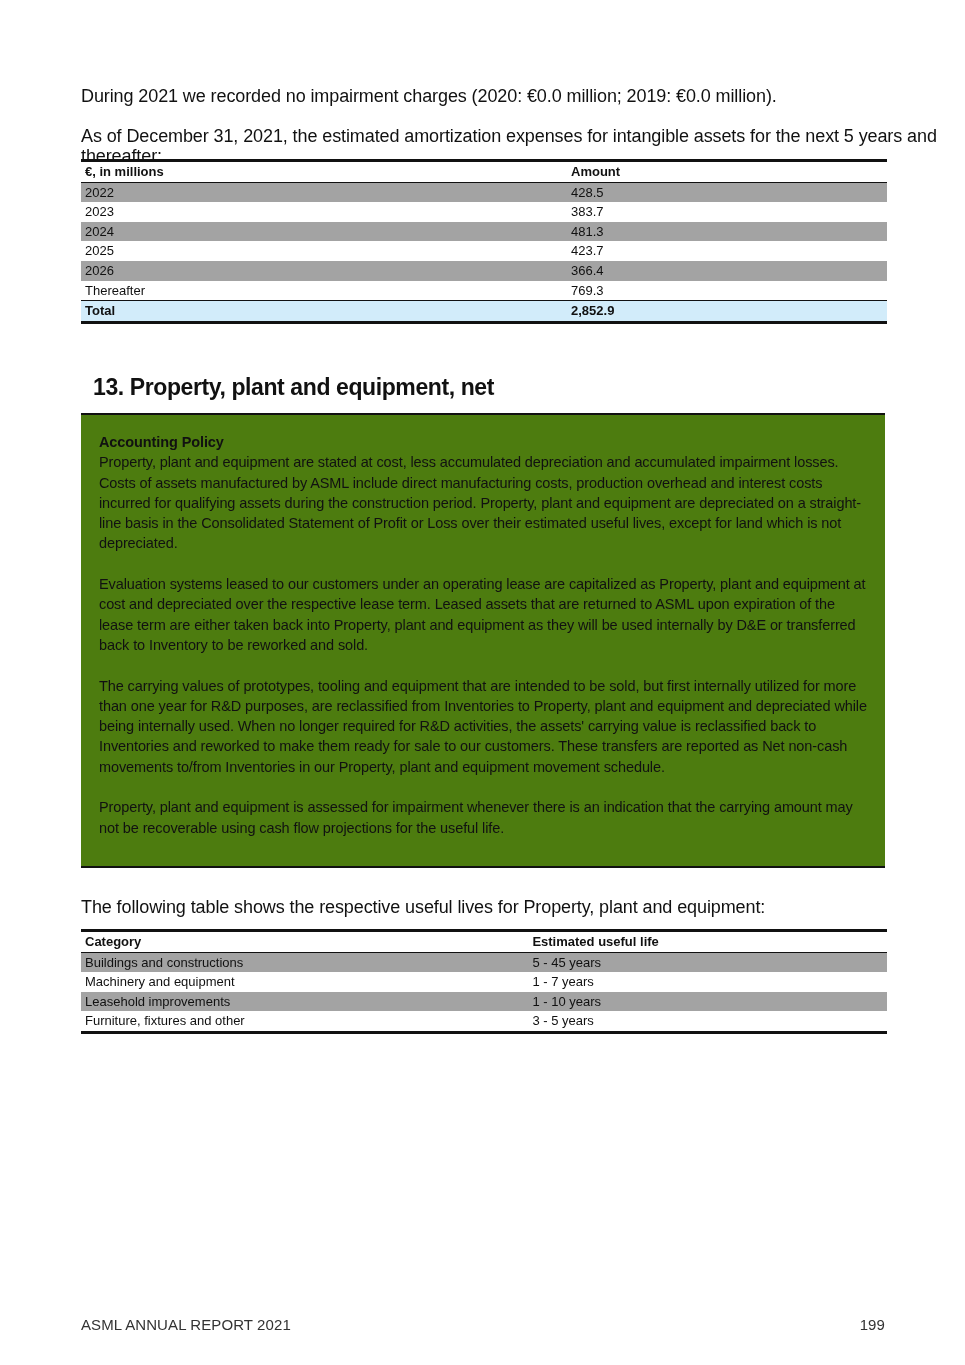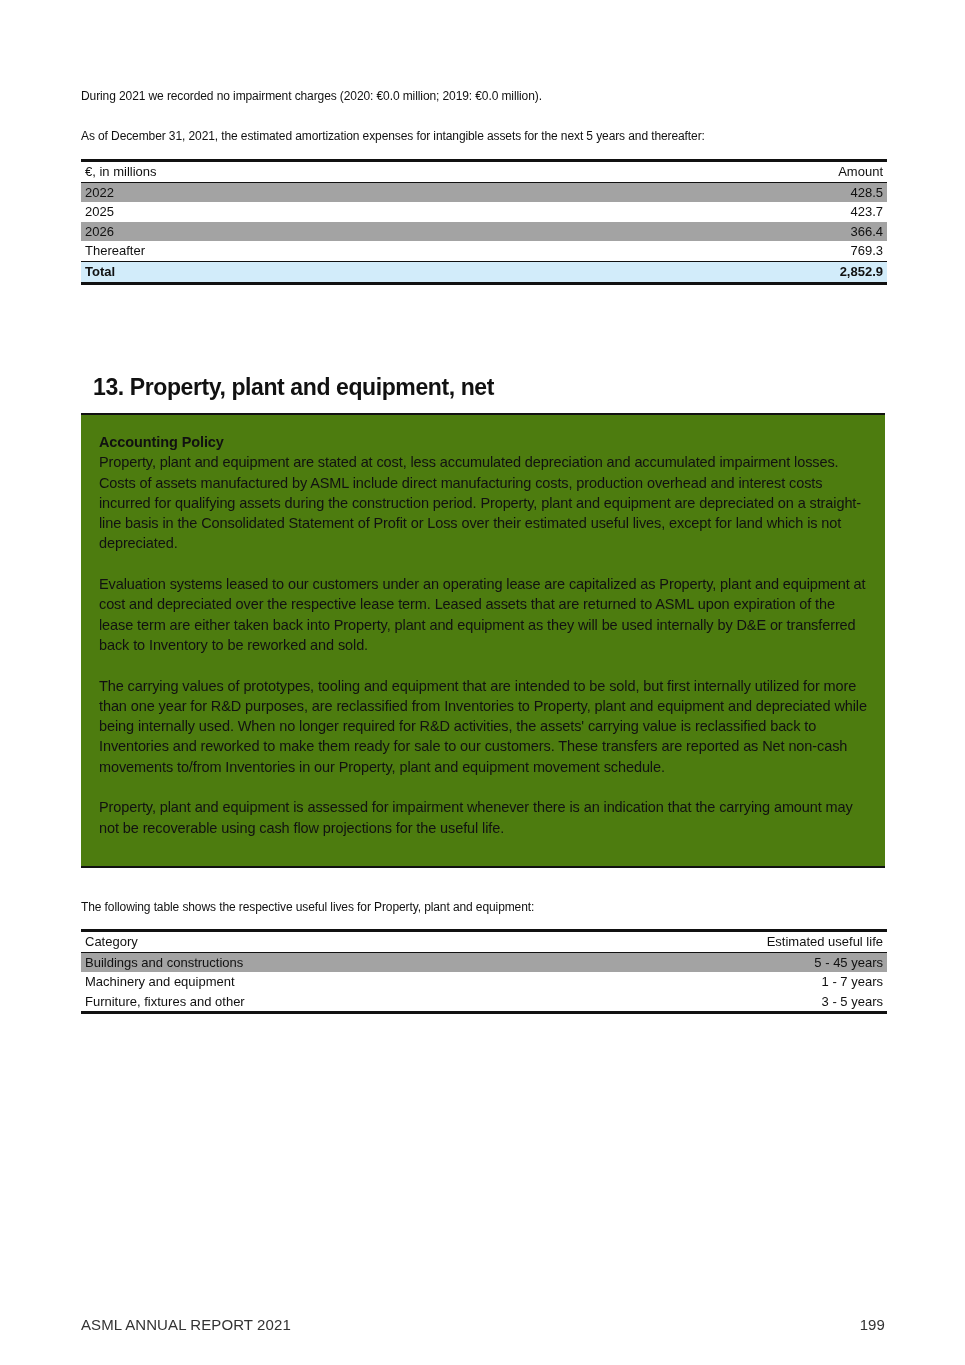--- a/index.html
+++ b/index.html
@@ -1,31 +1,31 @@
 <!DOCTYPE html>
 <html><head>
 <meta charset="utf-8">
 <style>
   html, body { margin: 0; padding: 0; background: #ffffff; }
   body {
     width: 965px; height: 1365px; position: relative; overflow: hidden;
     font-family: "Liberation Sans", sans-serif; color: #111;
   }
-  .p { position: absolute; left: 81px; font-size: 12px; line-height: 20px; letter-spacing: -0.1px; }
+  .p { position: absolute; left: 81px; font-size: 18px; line-height: 20px; letter-spacing: -0.1px; }
   #p1 { top: 86px; }
   #p2 { top: 126px; }
 
   table.fin {
     position: absolute; left: 81px; width: 806px;
     border-collapse: collapse; font-size: 13px;
   }
   table.fin th, table.fin td { padding: 0 4px; height: 19.6px; line-height: 19.6px; }
   table.fin thead tr { border-top: 3px solid #111; border-bottom: 1.5px solid #111; }
-  table.fin th { font-weight: normal; text-align: left; }
-  table.fin th.r, table.fin td.r { text-align: right; }
+  table.fin th { font-weight: bold; text-align: left; }
+  table.fin th.r, table.fin td.r { text-align: left; }
   table.fin tbody tr.shade { background: #a3a3a3; }
   table.fin tbody tr.last { border-bottom: 3px solid #111; }
   table.fin tr.total { border-top: 1.5px solid #111; border-bottom: 3px solid #111; background: #d2ecfa; font-weight: bold; padding-left: 36px; }
   #t1 { top: 159px; }
   #t2 { top: 929px; }
 
   #heading {
     position: absolute; left: 81px; top: 362px; margin: 12px;
     font-size: 23px; font-weight: bold; letter-spacing: -0.4px;
   }
@@ -55,20 +55,28 @@
   <thead>
     <tr>
       <th>€, in millions</th>
       <th class="r">Amount</th>
     </tr>
   </thead>
   <tbody>
     <tr class="shade">
       <td>2022</td>
       <td class="r">428.5</td>
+    </tr>
+    <tr>
+      <td>2023</td>
+      <td class="r">383.7</td>
+    </tr>
+    <tr class="shade">
+      <td>2024</td>
+      <td class="r">481.3</td>
     </tr>
     <tr>
       <td>2025</td>
       <td class="r">423.7</td>
     </tr>
     <tr class="shade">
       <td>2026</td>
       <td class="r">366.4</td>
     </tr>
     <tr>
@@ -103,20 +111,24 @@
   </thead>
   <tbody>
     <tr class="shade">
       <td>Buildings and constructions</td>
       <td class="r">5 - 45 years</td>
     </tr>
     <tr>
       <td>Machinery and equipment</td>
       <td class="r">1 - 7 years</td>
     </tr>
+    <tr class="shade">
+      <td>Leasehold improvements</td>
+      <td class="r">1 - 10 years</td>
+    </tr>
     <tr class="last">
       <td>Furniture, fixtures and other</td>
       <td class="r">3 - 5 years</td>
     </tr>
   </tbody>
 </table>
 
 <div id="footer-left" class="footer">ASML ANNUAL REPORT 2021</div>
 <div id="footer-right" class="footer">199</div>
 

